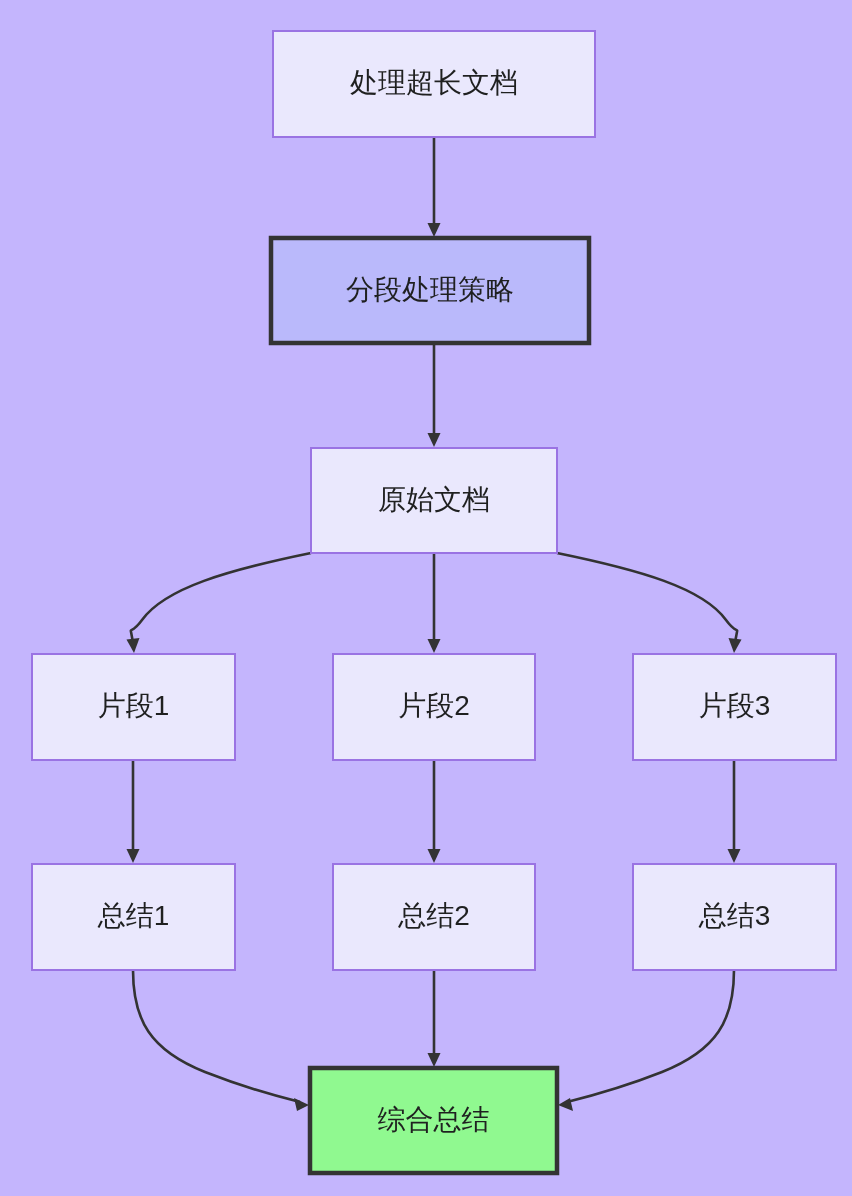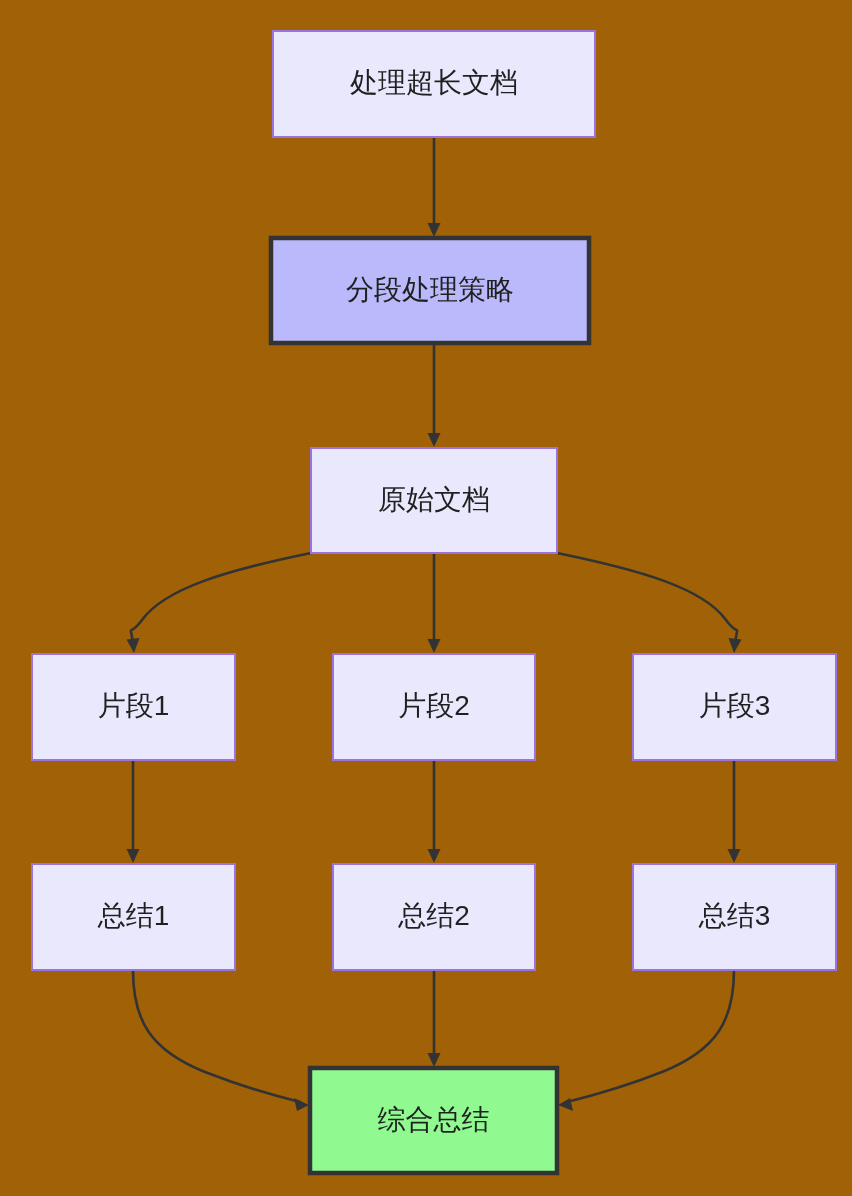--- a/index.html
+++ b/index.html
@@ -44,21 +44,21 @@
     stroke-width: 2.6;
   }
   .edge-head {
     fill: #333333;
     stroke: none;
   }
 </style>
 </head>
 <body>
 
-<div id="diagram-root" style="background: #a16207;">
+<div id="diagram-root" style="background: #c4b5fd;">
   <svg id="flowchart" viewBox="0 0 852 1196" xmlns="http://www.w3.org/2000/svg">
     <g id="edges-layer">
         <g>
           <path class="edge-path" d="M434,137 L434,228" stroke="#333333"></path>
           <path class="edge-head" d="M434,237 L427.5,223 L440.5,223 Z" fill="#333333"></path>
         </g>
         <g>
           <path class="edge-path" d="M434,343 L434,438" stroke="#333333"></path>
           <path class="edge-head" d="M434,447 L427.5,433 L440.5,433 Z" fill="#333333"></path>
         </g>

